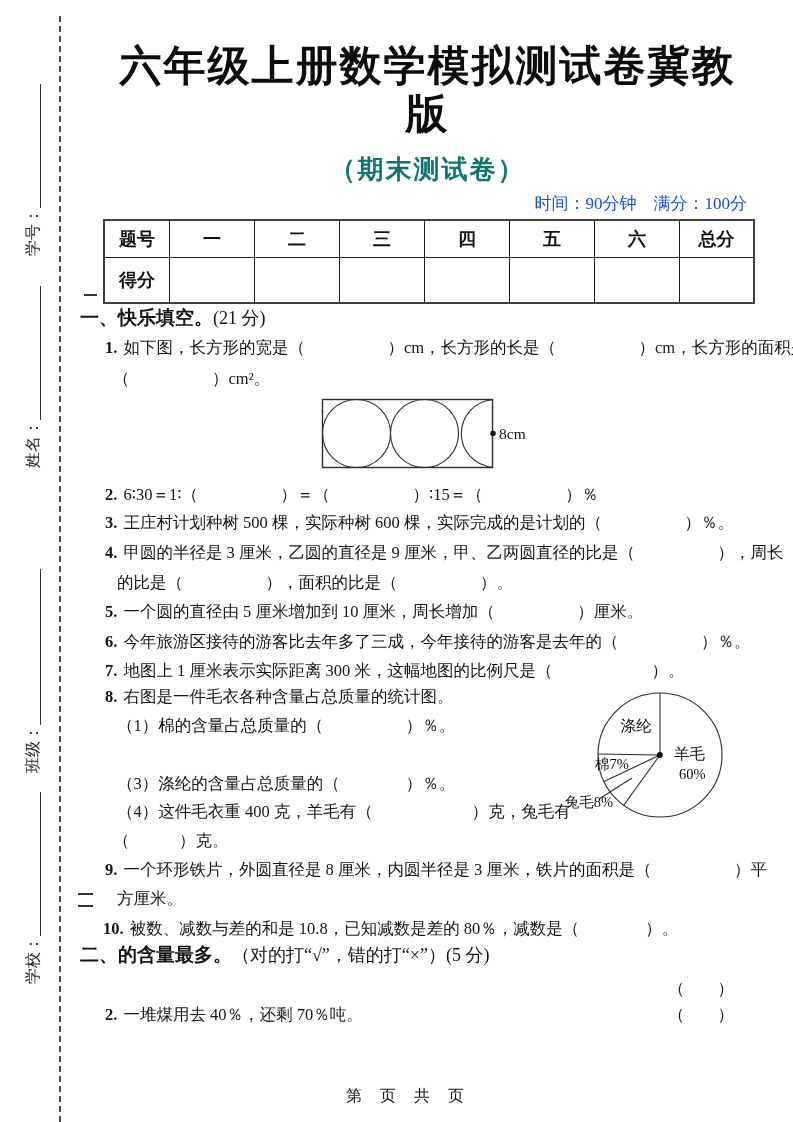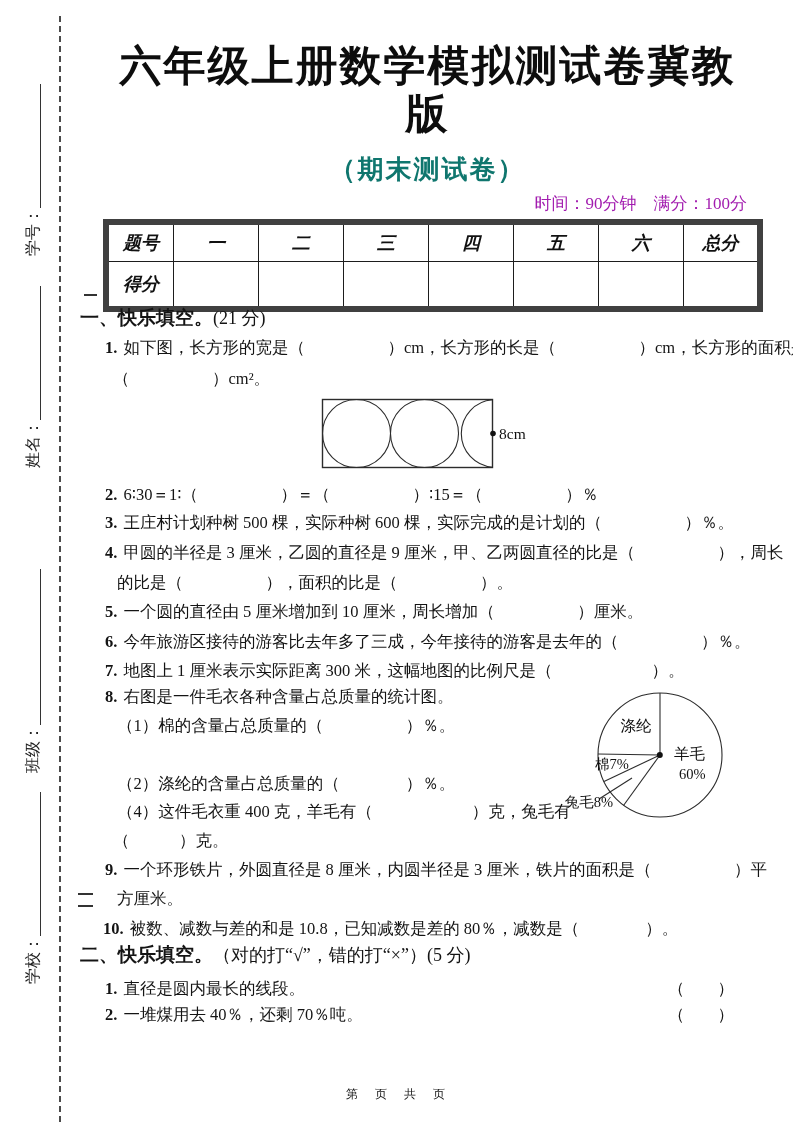--- a/index.html
+++ b/index.html
@@ -9,26 +9,26 @@
   .ln{position:absolute;white-space:pre;font-family:"Liberation Serif","DejaVu Serif",serif;
       font-size:16.5px;line-height:20px;color:#141414;}
   .qn{font-weight:bold;margin-right:6px;}
 
   
   .title-wrap{position:absolute;left:100px;top:42px;width:655px;text-align:center;}
   .title{font-family:"Liberation Sans","DejaVu Sans",sans-serif;font-weight:bold;font-size:42px;
          line-height:1.15;letter-spacing:2px;color:#0d0d0d;}
   .subtitle{font-family:"Liberation Sans","DejaVu Sans",sans-serif;font-weight:bold;font-size:26px;
             margin-top:13px;letter-spacing:2px;color:#0f766e;}
-  .meta{position:absolute;right:46px;top:192px;font-family:"Liberation Serif",serif;font-size:17px;color:#a21caf;}
+  .meta{position:absolute;right:46px;top:192px;font-family:"Liberation Serif",serif;font-size:17px;color:#1d4ed8;}
 
   
   .score-table{position:absolute;left:103px;top:219px;width:648px;display:grid;
                grid-template-columns:64px repeat(6,1fr) 74px;
-               border:6px solid #404040;font-family:"Liberation Sans","DejaVu Sans",sans-serif;background:#fff;font-style:italic;}
+               border:2px solid #404040;font-family:"Liberation Sans","DejaVu Sans",sans-serif;background:#fff;}
   .score-table .c{border-left:1.5px solid #1d1d1d;display:flex;align-items:center;justify-content:center;
                   font-size:18px;font-weight:bold;height:36px;color:#111;}
   .score-table .c.first{border-left:none;}
   .score-table .r2{border-top:1.5px solid #1d1d1d;height:44px;}
 
   
   .sec .t{font-family:Liberation Mono, monospace;font-weight:bold;font-size:19px;}
   .sec .p{font-weight:normal;font-size:18px;}
 
   
@@ -43,21 +43,21 @@
   .figsvg{position:absolute;}
   .figsvg .shape{fill:none;stroke:#2c2c2c;stroke-width:1.4;}
   .figsvg .thin{fill:none;stroke:#2c2c2c;stroke-width:1.1;}
   .figsvg .dot{fill:#111;stroke:none;}
   .figsvg text{fill:#111;font-family:"Liberation Serif",serif;}
   .flabel{font-size:15.5px;}
   .plabel{font-size:15.5px;}
   .plabel-s{font-size:14.5px;}
 
   .footer{position:absolute;left:346px;top:1086px;font-family:"Liberation Serif",serif;
-          font-size:12px;letter-spacing:7px;color:#141414;white-space:pre;text-align:center;}
+          font-size:16px;letter-spacing:7px;color:#141414;white-space:pre;text-align:center;}
 </style>
 </head>
 <body>
 
 <div class="page">
 
   <div class="dashline"></div>
   <div class="fold" style="left:84px;top:294px;width:13px"></div>
   <div class="fold" style="left:78px;top:893px;width:15px"></div>
   <div class="fold" style="left:78px;top:905px;width:15px"></div>
@@ -120,21 +120,21 @@
 
   <div class="ln" style="left:105px;top:485px"><span class="qn">2.</span><span>6∶30＝1∶（　　　　　）＝（　　　　　）∶15＝（　　　　　）％</span></div>
   <div class="ln" style="left:105px;top:513px"><span class="qn">3.</span><span>王庄村计划种树 500 棵，实际种树 600 棵，实际完成的是计划的（　　　　　）％。</span></div>
   <div class="ln" style="left:105px;top:543px"><span class="qn">4.</span><span>甲圆的半径是 3 厘米，乙圆的直径是 9 厘米，甲、乙两圆直径的比是（　　　　　），周长</span></div>
   <div class="ln" style="left:117px;top:573px">的比是（　　　　　），面积的比是（　　　　　）。</div>
   <div class="ln" style="left:105px;top:602px"><span class="qn">5.</span><span>一个圆的直径由 5 厘米增加到 10 厘米，周长增加（　　　　　）厘米。</span></div>
   <div class="ln" style="left:105px;top:632px"><span class="qn">6.</span><span>今年旅游区接待的游客比去年多了三成，今年接待的游客是去年的（　　　　　）％。</span></div>
   <div class="ln" style="left:105px;top:661px"><span class="qn">7.</span><span>地图上 1 厘米表示实际距离 300 米，这幅地图的比例尺是（　　　　　　）。</span></div>
   <div class="ln" style="left:105px;top:687px"><span class="qn">8.</span><span>右图是一件毛衣各种含量占总质量的统计图。</span></div>
   <div class="ln" style="left:117px;top:716px">（1）棉的含量占总质量的（　　　　　）％。</div>
-  <div class="ln" style="left:117px;top:774px">（2）涤纶的含量占总质量的（　　　　）％。</div>
+  <div class="ln" style="left:117px;top:774px">（3）涤纶的含量占总质量的（　　　　）％。</div>
   <div class="ln" style="left:117px;top:802px">（4）这件毛衣重 400 克，羊毛有（　　　　　　）克，兔毛有</div>
   <div class="ln" style="left:113px;top:831px">（　　　）克。</div>
 
   <svg class="figsvg" style="left:551px;top:681px" width="222" height="150" viewBox="551 681 222 150">
     <circle class="thin" cx="660" cy="755" r="62"></circle>
     <line class="thin" x1="660" y1="755" x2="660" y2="693"></line>
     <line class="thin" x1="660" y1="755" x2="598" y2="754"></line>
     <line class="thin" x1="660" y1="755" x2="604" y2="781.5"></line>
     <line class="thin" x1="660" y1="755" x2="623.5" y2="805.5"></line>
     <line class="thin" x1="599" y1="799" x2="632" y2="778"></line>
@@ -143,22 +143,21 @@
     <text class="plabel-s" x="612" y="769" text-anchor="middle">棉7%</text>
     <text class="plabel-s" x="589" y="807" text-anchor="middle">兔毛8%</text>
     <text class="plabel" x="674" y="759">羊毛</text>
     <text class="plabel-s" x="679" y="779">60%</text>
   </svg>
 
   <div class="ln" style="left:105px;top:860px"><span class="qn">9.</span><span>一个环形铁片，外圆直径是 8 厘米，内圆半径是 3 厘米，铁片的面积是（　　　　　）平</span></div>
   <div class="ln" style="left:117px;top:889px">方厘米。</div>
   <div class="ln" style="left:103px;top:919px"><span class="qn">10.</span><span>被数、减数与差的和是 10.8，已知减数是差的 80％，减数是（　　　　）。</span></div>
 
-  <div class="ln sec" style="left:80px;top:945px"><span class="t">二、快乐填空。</span><span class="p">（对的打“√”，错的打“×”）(5 分)</span></div>
+  <div class="ln sec" style="left:80px;top:945px"><span class="t">二、的含量最多。</span><span class="p">（对的打“√”，错的打“×”）(5 分)</span></div>
 
-  <div class="ln" style="left:105px;top:979px"><span class="qn">1.</span><span>直径是圆内最长的线段。</span></div>
   <div class="ln" style="left:668px;top:979px">（　　）</div>
   <div class="ln" style="left:105px;top:1005px"><span class="qn">2.</span><span>一堆煤用去 40％，还剩 70％吨。</span></div>
   <div class="ln" style="left:668px;top:1005px">（　　）</div>
 
   <div class="footer">第 页 共 页</div>
 
 </div>
 
 </body></html>

